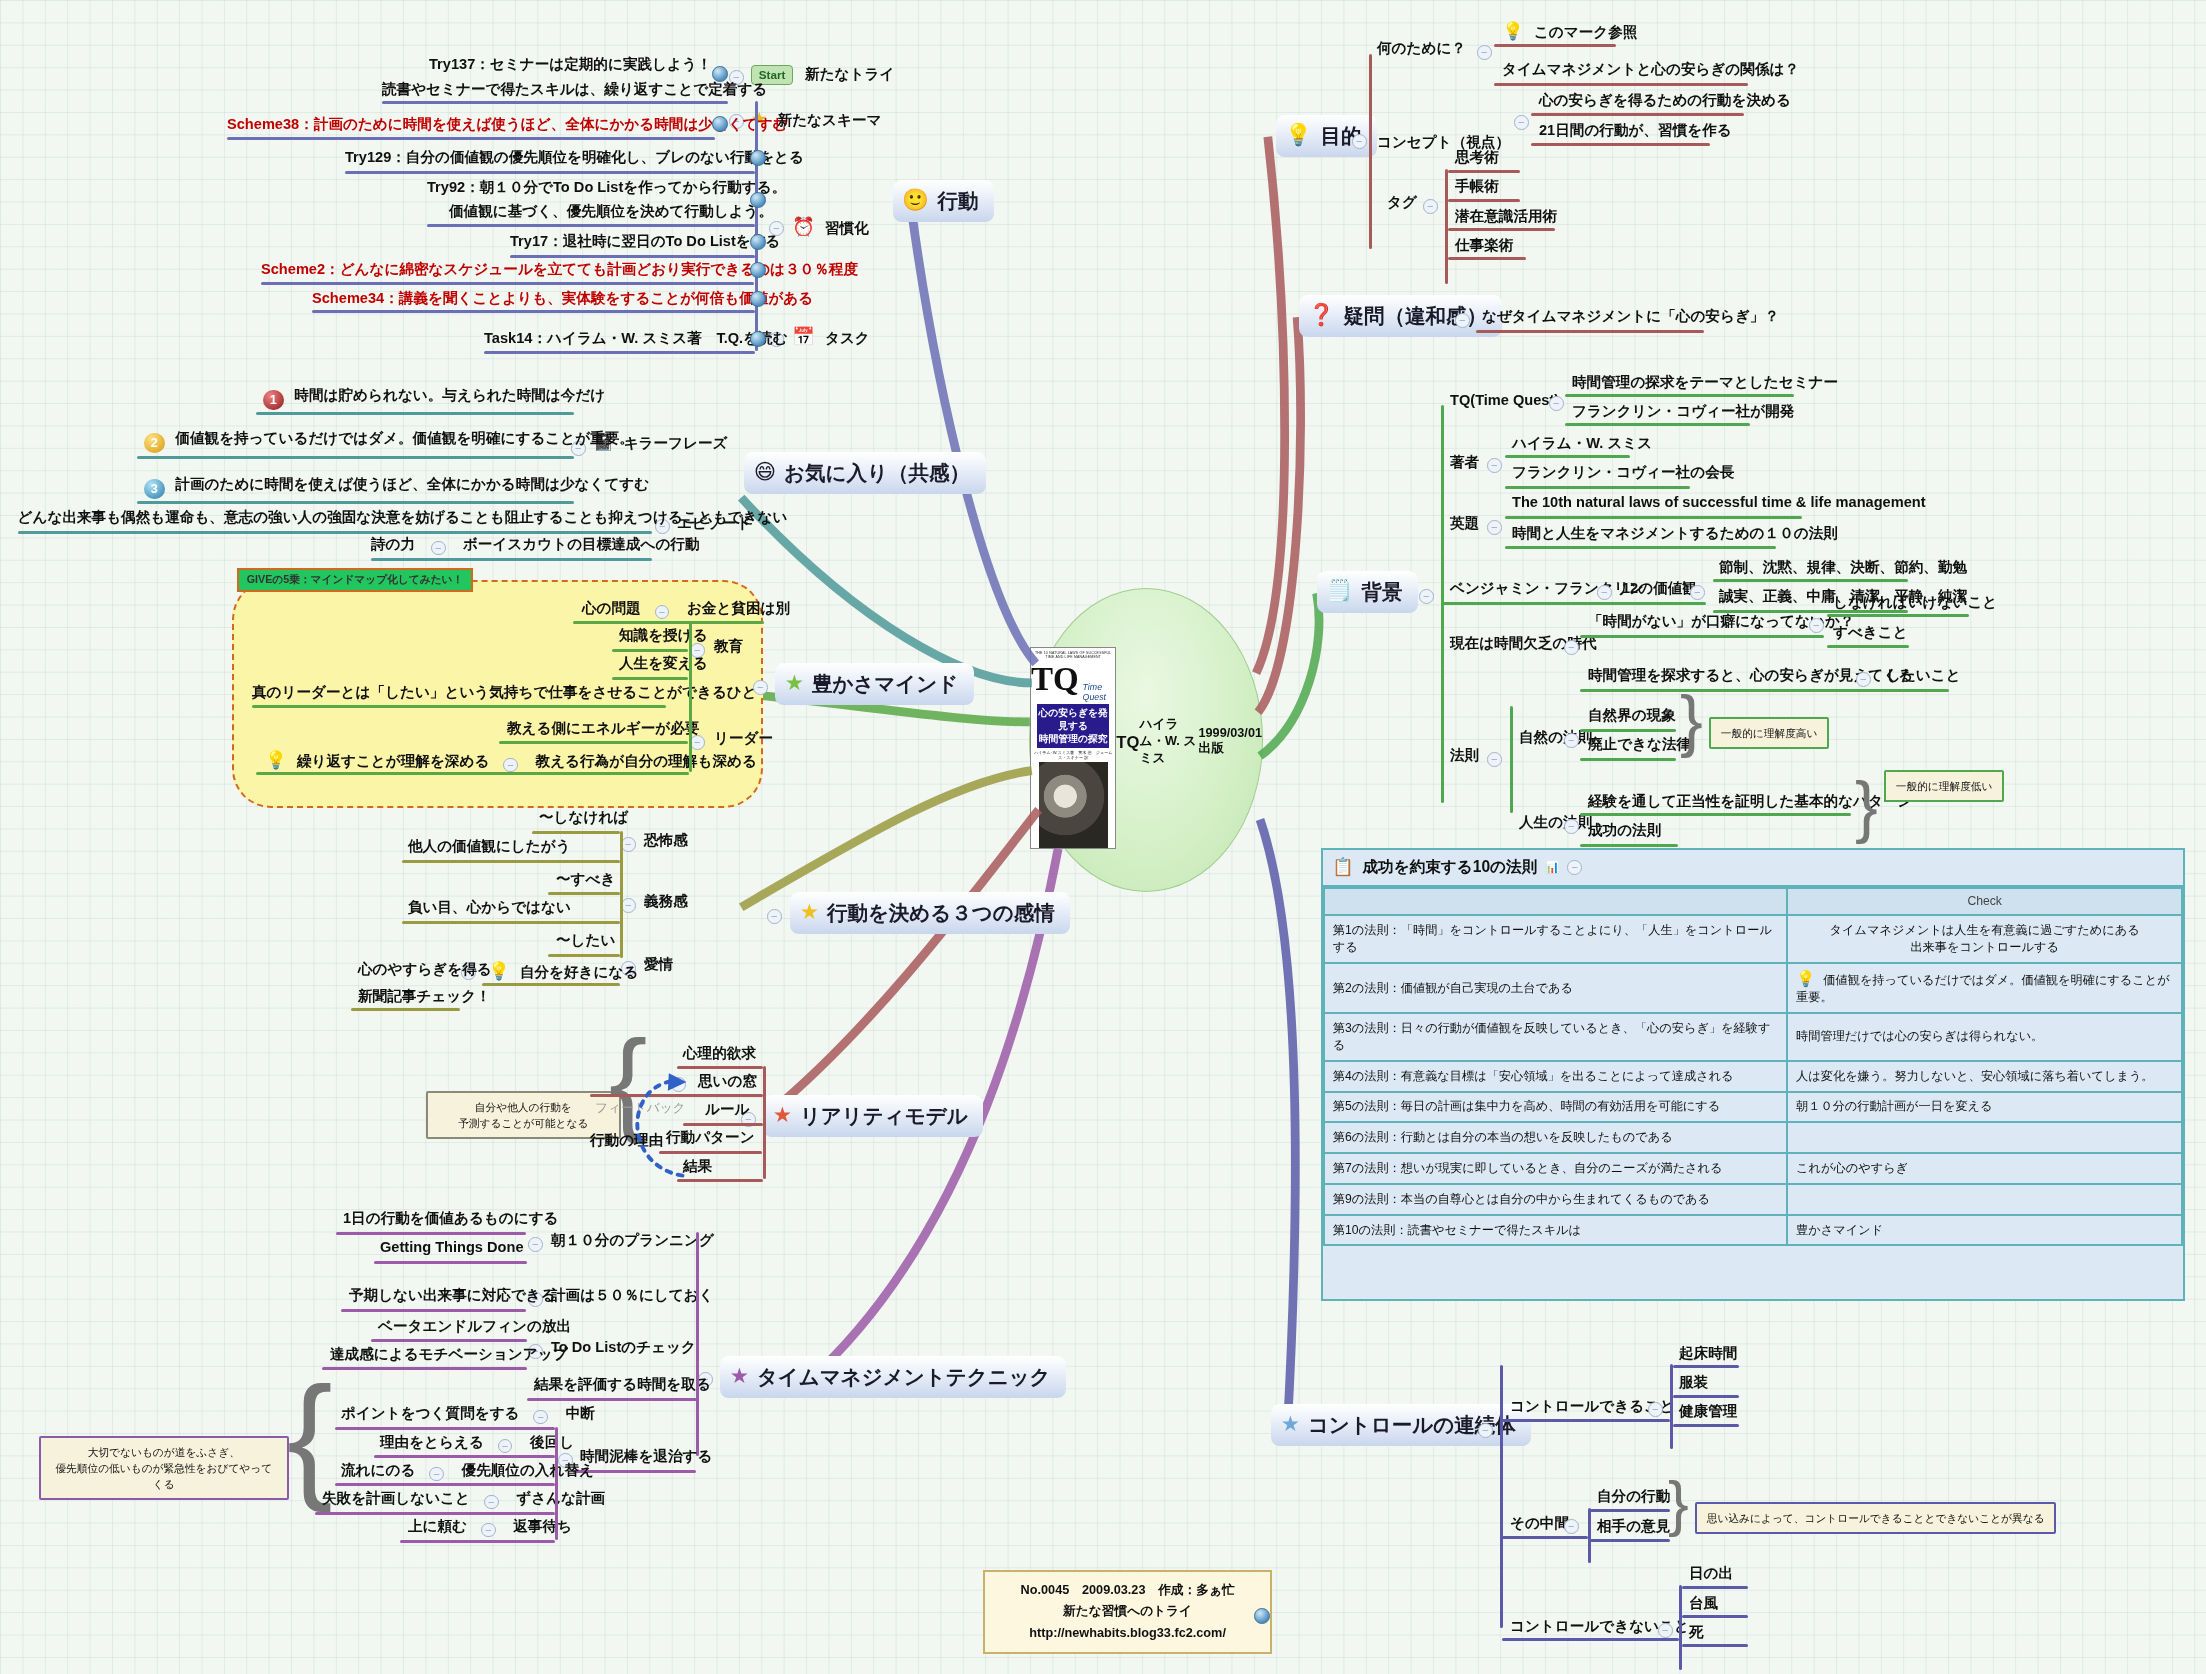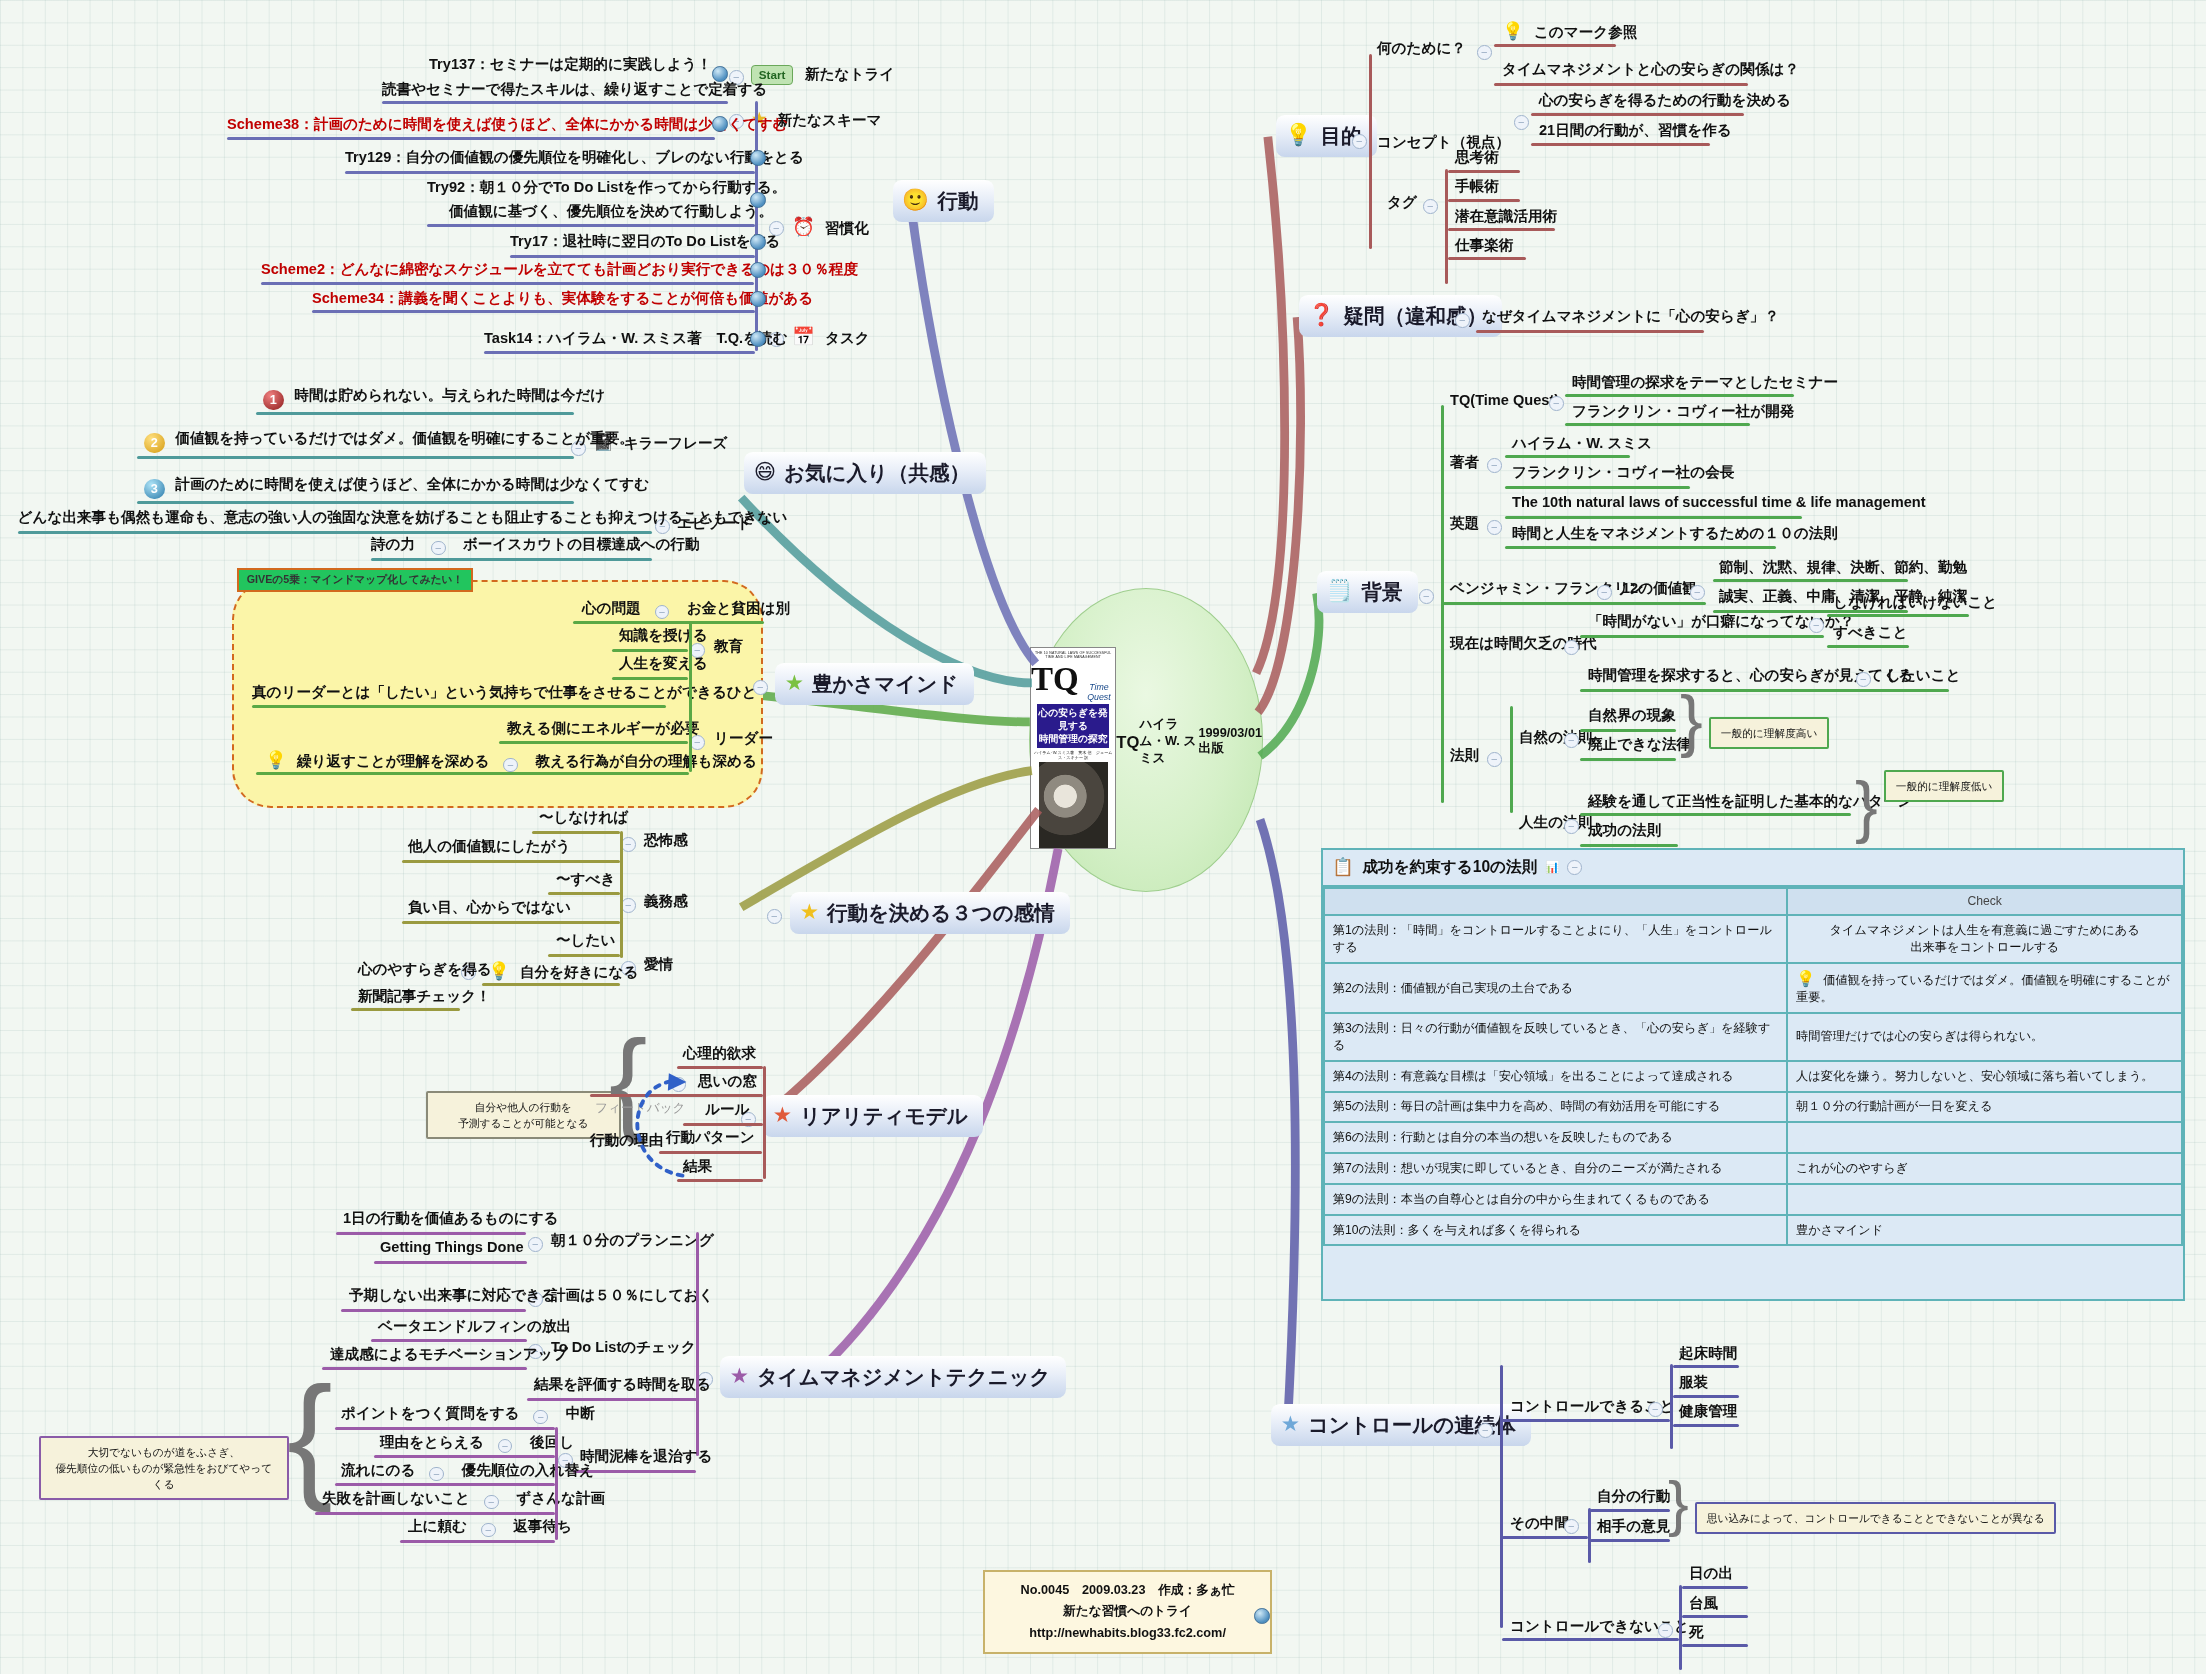--- a/index.html
+++ b/index.html
@@ -67,21 +67,21 @@
   .brace{position:absolute;color:#777;font-weight:normal;}
 </style>
 </head>
 <body>
 
 <div class="central" style="left:1029px;top:588px;width:232px;height:302px;">
   <div class="bookcover" style="margin-top:15.6px;width:174px;height:200px;position:relative;overflow:hidden;">
     <div style="font-size:3.5px;text-align:center;padding-top:2.9px;color:#222;letter-spacing:0.2px;">THE 10 NATURAL LAWS OF SUCCESSFUL TIME AND LIFE MANAGEMENT</div>
     <div style="display:flex;align-items:baseline;justify-content:center;gap:3.9px;margin-top:2px;">
       <span style="font-size:33px;font-weight:bold;font-family:'Liberation Serif',serif;">TQ</span>
-      <span style="font-size:8.8px;color:#1a4a8a;font-style:italic;text-align:center;">Time Quest</span>
+      <span style="font-size:8.8px;color:#1a4a8a;font-style:italic;">Time Quest</span>
     </div>
     <div style="background:#2a1b8c;margin:2px 5.9px 0 5.9px;padding:2.9px 0;">
       <div style="font-size:9.8px;color:#fff;text-align:center;font-weight:bold;">心の安らぎを発見する</div>
       <div style="font-size:9.8px;color:#fff;text-align:center;font-weight:bold;">時間管理の探究</div>
     </div>
     <div style="font-size:4.1px;text-align:center;margin-top:2px;color:#222;">ハイラム･W.スミス著　黄木 信　ジェームス・スキナー 訳</div>
     <div style="margin:2px 7.8px 0 7.8px;height:90px;background:
             radial-gradient(circle at 38% 38%, #e9e5db 0 16%, #8f8a80 17% 30%, #4a453e 31% 55%, #2a2823 56% 100%),
             linear-gradient(to bottom,#cfcac0,#6b665e);"></div>
     <div style="font-size:3.9px;text-align:left;padding-left:9.8px;margin-top:2px;color:#333;">キングベアー出版</div>
@@ -533,21 +533,21 @@
         </tr>
         <tr>
           <td>第7の法則：想いが現実に即しているとき、自分のニーズが満たされる</td>
           <td>これが心のやすらぎ</td>
         </tr>
         <tr>
           <td>第9の法則：本当の自尊心とは自分の中から生まれてくるものである</td>
           <td></td>
         </tr>
         <tr>
-          <td>第10の法則：多くを与えれば多くを得られる</td>
+          <td>第10の法則：読書やセミナーで得たスキルは</td>
           <td>豊かさマインド</td>
         </tr>
       </tbody>
   </table>
 </div>
 
 <div class="pill" style="left:1271px;top:1404px;">
   <span class="ico" style="color:#6fa8d8;">★</span>
   <span>コントロールの連続体</span>
 </div>

